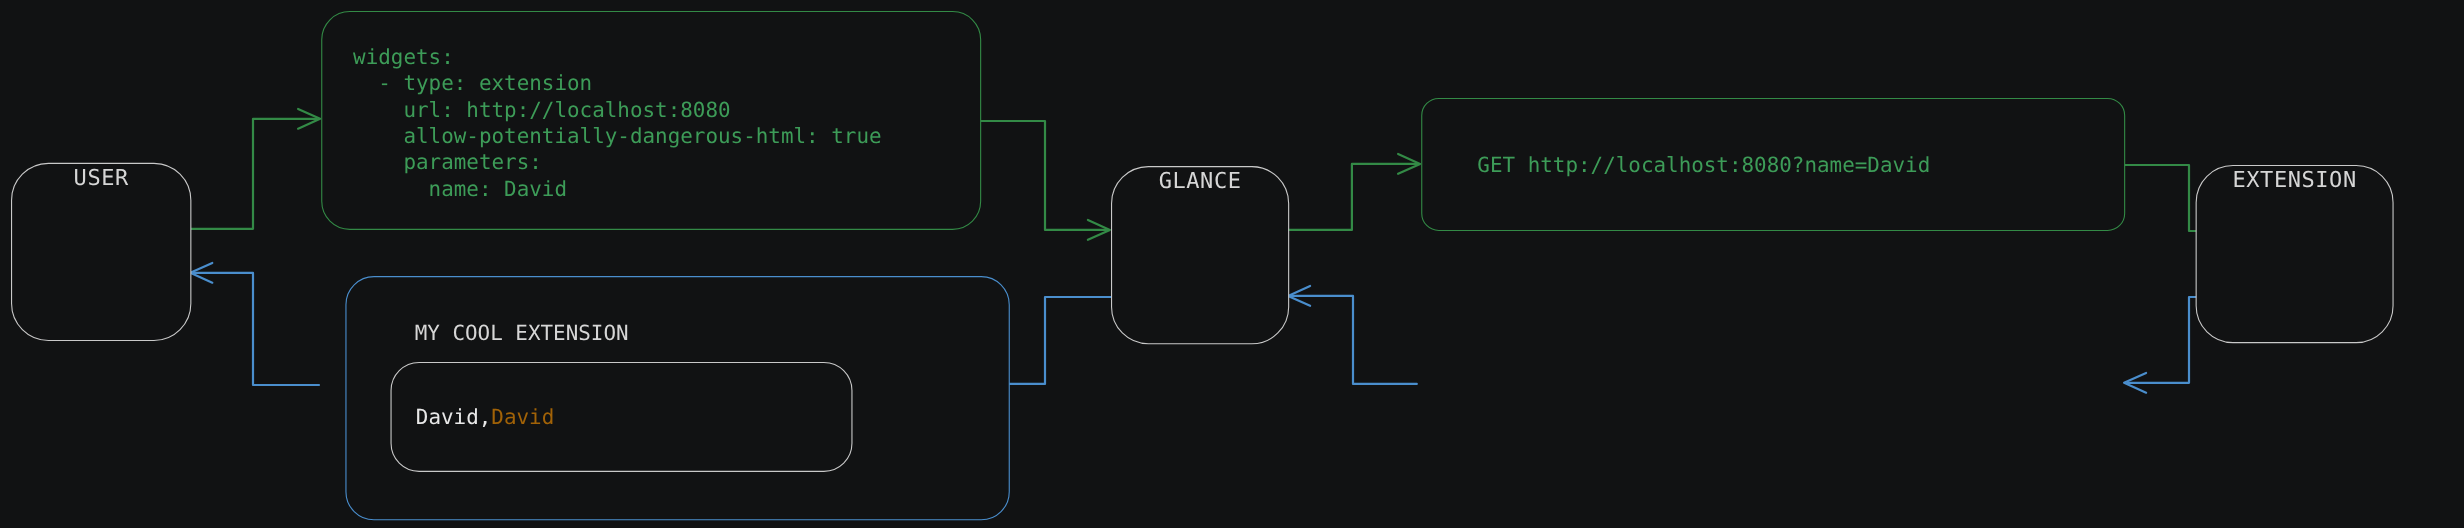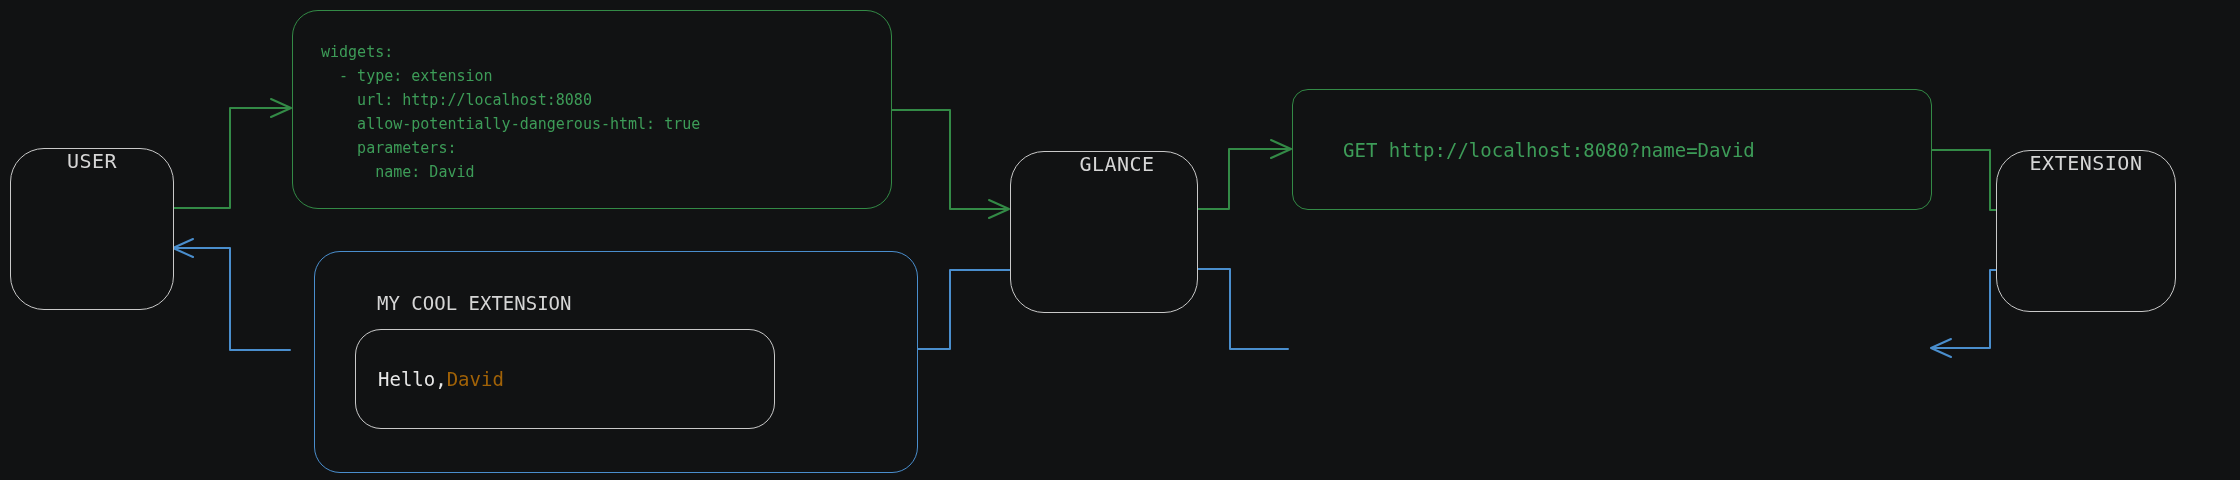--- a/index.html
+++ b/index.html
@@ -10,21 +10,21 @@
   .node{
     position:absolute;border:1.5px solid #c9c9c9;border-radius:34px;
     display:flex;justify-content:center;
     color:#d6d6d6;font-size:20px;letter-spacing:0.5px;background:#111213;
   }
   .msgbox{position:absolute;border-radius:26px;background:#111213;}
   .msgbox.green{border:1.5px solid #338a46;}
   .msgbox.blue{border:1.5px solid #4a8ecd;}
   pre.code{
     margin:0;font-family:"DejaVu Sans Mono","Liberation Mono",monospace;
-    font-size:15px;line-height:24px;white-space:pre;
+    font-size:19px;line-height:24px;white-space:pre;
   }
   pre.code.green{color:#3d9c58;}
   pre.code.blue{color:#5295d5;}
   .cfg-pre{padding:29px 0 0 28px;}
   .resp-pre{padding:41px 0 0 55px;}
   .req-box{display:flex;align-items:center;}
   .req-text{color:#3d9c58;font-size:19px;padding-left:50px;}
   .widget-title{
     position:absolute;left:62px;top:40px;color:#d6d6d6;
     font-size:19px;line-height:22px;
@@ -96,34 +96,34 @@
 
   <div class="msgbox green" style="left:292px;top:10px;width:598px;height:197px;">
     <pre class="code green cfg-pre">widgets:
   - type: extension
     url: http://localhost:8080
     allow-potentially-dangerous-html: true
     parameters:
       name: David</pre>
   </div>
 
-  <div class="node" style="left:1010px;top:151px;width:160px;height:160px;padding-left:26px;">
+  <div class="node" style="left:1010px;top:151px;width:160px;height:160px;">
     <span>GLANCE</span>
   </div>
 
   <div class="msgbox green req-box" style="left:1292px;top:89px;width:638px;height:119px;border-radius:16px;">
     <span class="req-text">GET http://localhost:8080?name=David</span>
   </div>
 
   <div class="node" style="left:1996px;top:150px;width:178px;height:160px;">
     <span>EXTENSION</span>
   </div>
 
 
   <div class="msgbox blue" style="left:290px;top:251px;width:602px;height:220px;margin-left:24px;">
     <div class="widget-title">MY COOL EXTENSION</div>
     <div class="inner-box">
-      <span class="hello-prefix">Hello, </span>
+      <span class="hello-prefix">David, </span>
         <span class="hello-name">David</span>
     </div>
   </div>
 
 </div>
 
 </body></html>

